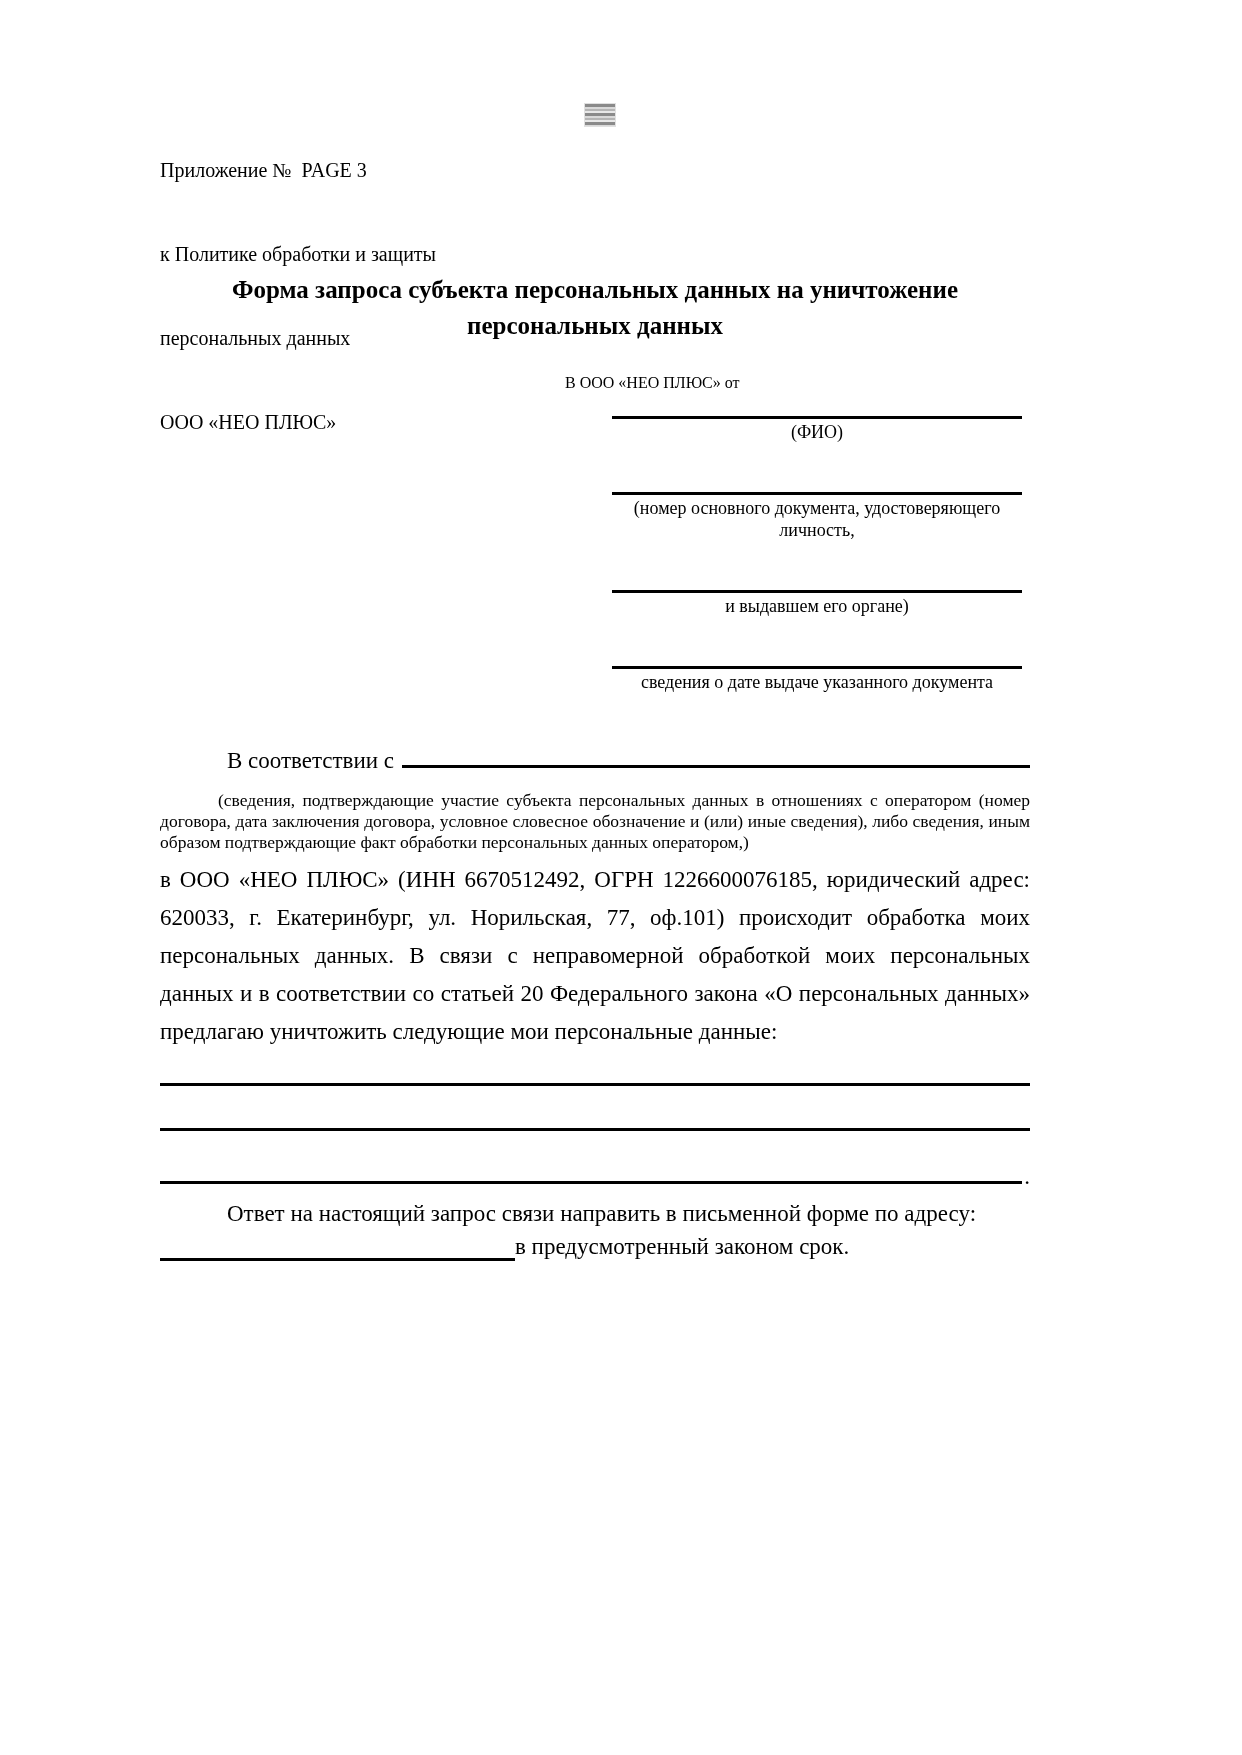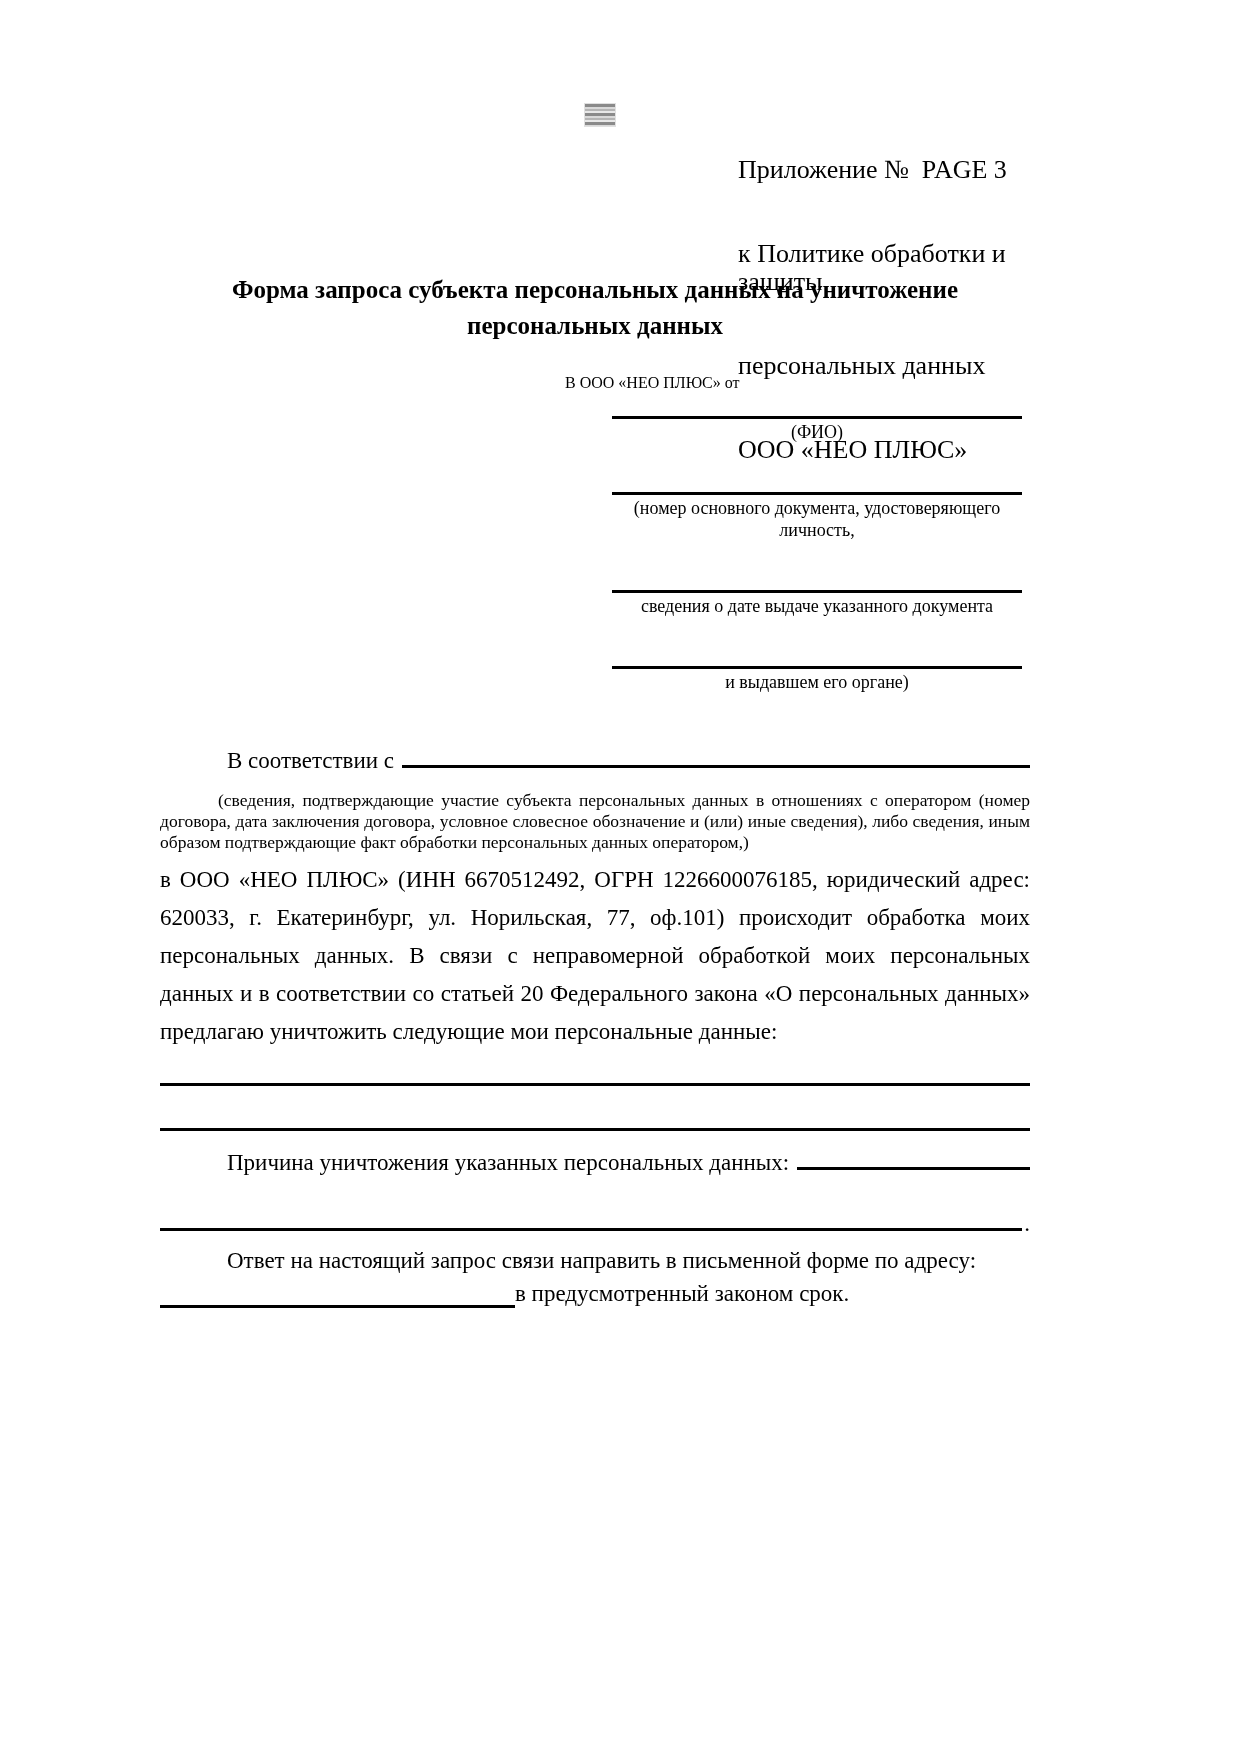--- a/index.html
+++ b/index.html
@@ -15,22 +15,21 @@
   
   .header-row{position:relative;height:118px;}
   .fieldcode-icon{
     position:absolute;left:425px;top:4px;
     width:30px;height:22px;
     background:
       repeating-linear-gradient(180deg,#8a8a8a 0 3px,#d9d9d9 3px 5px,#b5b5b5 5px 7px,#e8e8e8 7px 9px);
     outline:1px solid #e0e0e0;
   }
   .header-block{
-    margin-left:578px;
-    font-size:26px;line-height:28px;
+    font-size:20px;line-height:28px;
     white-space:pre-wrap;
   }
   
   .doc-title{
     margin-top:54px;
     text-align:center;
     font-weight:bold;
     font-size:25px;line-height:36px;
   }
   
@@ -112,43 +111,39 @@
     <div class="field">
       <div class="write-line"></div>
       <div class="caption">(ФИО)</div>
     </div>
     <div class="field">
       <div class="write-line"></div>
       <div class="caption">(номер основного документа, удостоверяющего личность,</div>
     </div>
     <div class="field">
       <div class="write-line"></div>
-      <div class="caption">сведения о дате выдаче указанного документа</div>
+      <div class="caption">и выдавшем его органе)</div>
     </div>
     <div class="field">
       <div class="write-line"></div>
-      <div class="caption">и выдавшем его органе)</div>
+      <div class="caption">сведения о дате выдаче указанного документа</div>
     </div>
   </div>
 
   <div class="accordance">
     <span class="lbl">В соответствии с</span>
     <span class="fill"></span>
   </div>
   <div class="fine-print">(сведения, подтверждающие участие субъекта персональных данных в отношениях с оператором (номер договора, дата заключения договора, условное словесное обозначение и (или) иные сведения), либо сведения, иным образом подтверждающие факт обработки персональных данных оператором,)</div>
 
   <div class="body-par">в ООО «НЕО ПЛЮС» (ИНН 6670512492, ОГРН 1226600076185, юридический адрес: 620033, г. Екатеринбург, ул. Норильская, 77, оф.101) происходит обработка моих персональных данных. В связи с неправомерной обработкой моих персональных данных и в соответствии со статьей 20 Федерального закона «О персональных данных» предлагаю уничтожить следующие мои персональные данные:</div>
 
   <div class="blank-line bl-1"></div>
   <div class="blank-line bl-2"></div>
 
-  <div class="reason-row">
-    <span class="lbl">Причина уничтожения указанных персональных данных:</span>
-    <span class="fill"></span>
-  </div>
   <div class="dot-line">
     <span class="fill"></span>
     <span class="dot">.</span>
   </div>
 
   <div class="response-1">Ответ на настоящий запрос связи направить в письменной форме по адресу:</div>
   <div class="response-2">
     <span class="fill-fixed"></span>
     <span>в предусмотренный законом срок.</span>
   </div>

